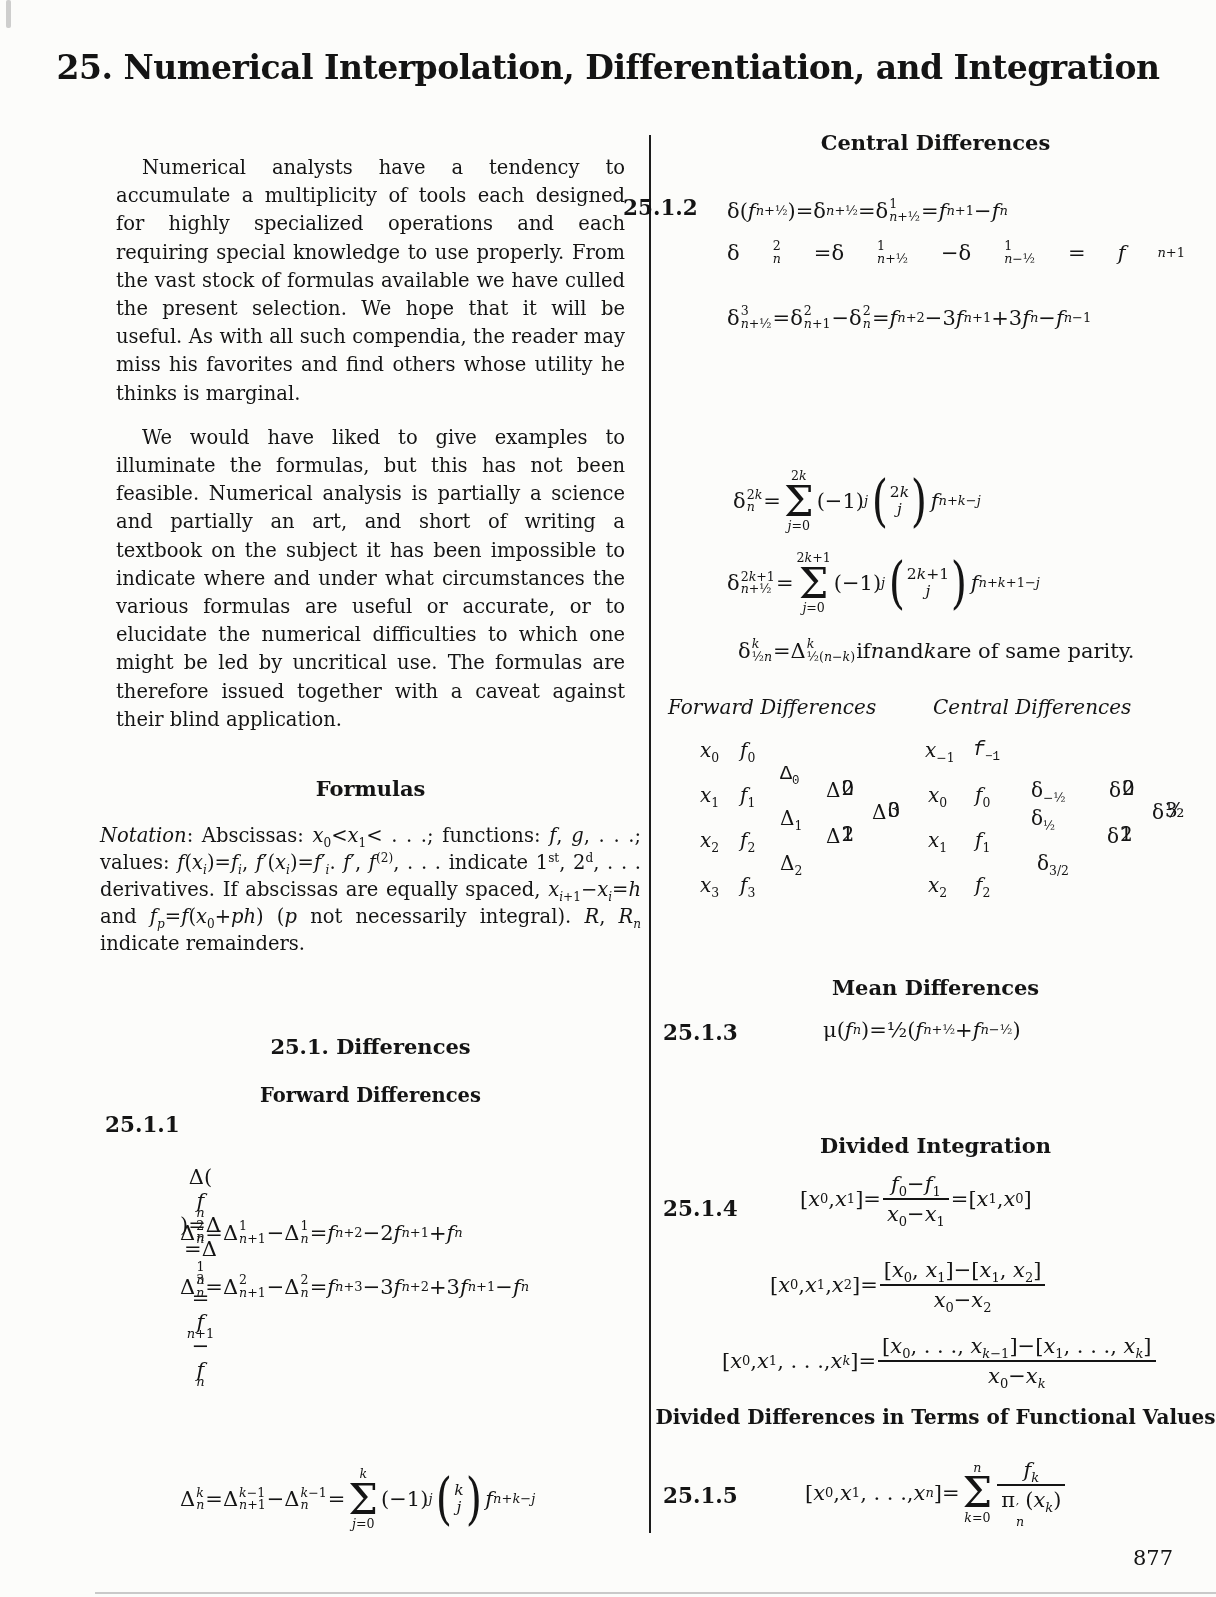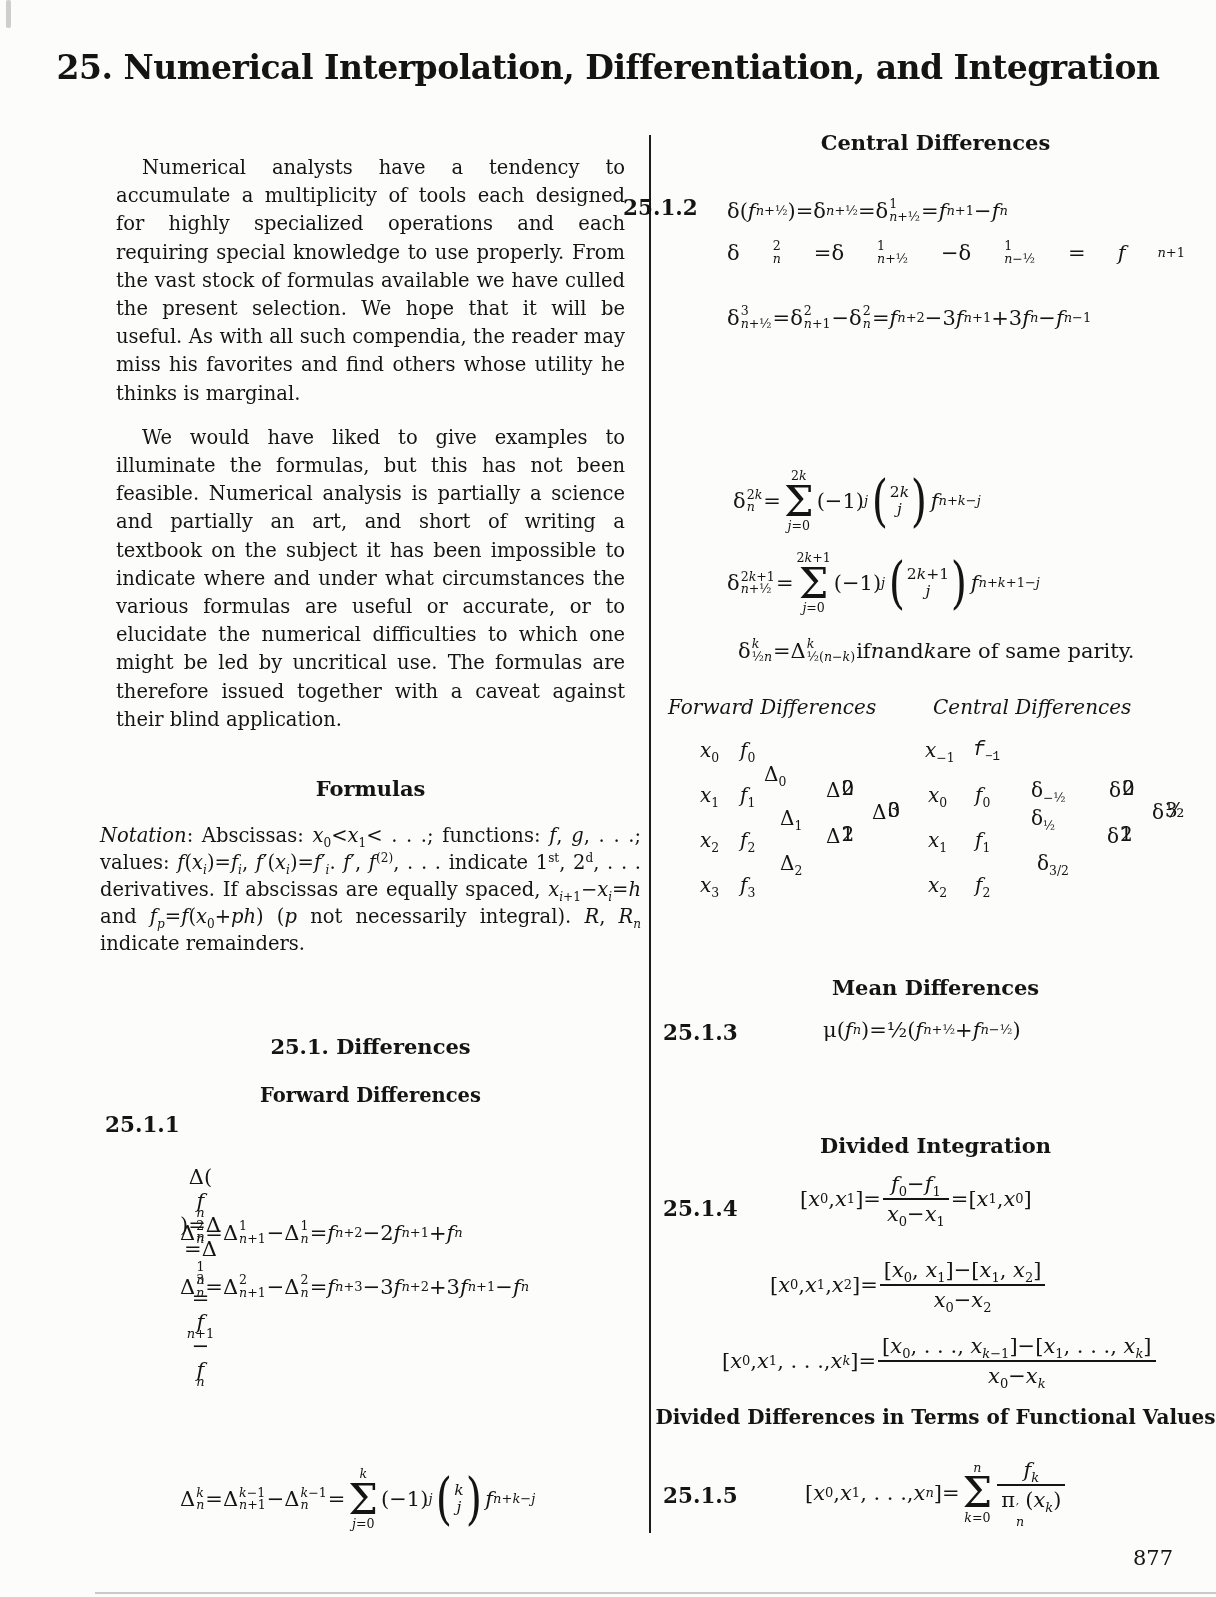--- a/index.html
+++ b/index.html
@@ -31,21 +31,21 @@
   .sg .s{font-size:200%;line-height:0.85;}
   .sg .lb{font-size:60%;padding-top:1px;}
   .bn{display:inline-flex;align-items:center;vertical-align:middle;margin:0 1px;}
   .bn .bp{font-size:265%;font-weight:normal;line-height:0.72;transform:scaleX(0.75);}
   .bn .bs{display:inline-flex;flex-direction:column;align-items:center;font-size:74%;
           line-height:1.12;margin:0 -1px;}
   .divider{left:649px;top:135px;width:2px;height:1398px;background:#1c1c1c;}
   .tbl-head{font-style:italic;font-size:20px;white-space:nowrap;}
   .dtable span{position:absolute;font-size:20px;white-space:nowrap;}
   .fc0{left:0px;top:0px;}   .fc1{left:40px;top:0px;}
-  .fc2{left:64px;top:24px;}
+  .fc2{left:80px;top:24px;font-family:Liberation Mono, monospace;}
   .fc3{left:0px;top:45px;}  .fc4{left:40px;top:45px;}  .fc5{left:126px;top:40px;}
   .fc6{left:80px;top:68px;} .fc7{left:172px;top:62px;}
   .fc8{left:0px;top:90px;}  .fc9{left:40px;top:90px;}  .fc10{left:126px;top:86px;}
   .fc11{left:80px;top:113px;}
   .fc12{left:0px;top:135px;}.fc13{left:40px;top:135px;}
   .cc0{left:0px;top:0px;}   .cc1{left:48px;top:0px;font-family:Liberation Mono, monospace;}
   .cc2{left:106px;top:40px;}
   .cc3{left:3px;top:45px;}  .cc4{left:50px;top:45px;}  .cc5{left:184px;top:40px;}
   .cc6{left:106px;top:68px;}.cc7{left:227px;top:62px;}
   .cc8{left:3px;top:90px;}  .cc9{left:50px;top:90px;}  .cc10{left:182px;top:86px;}

